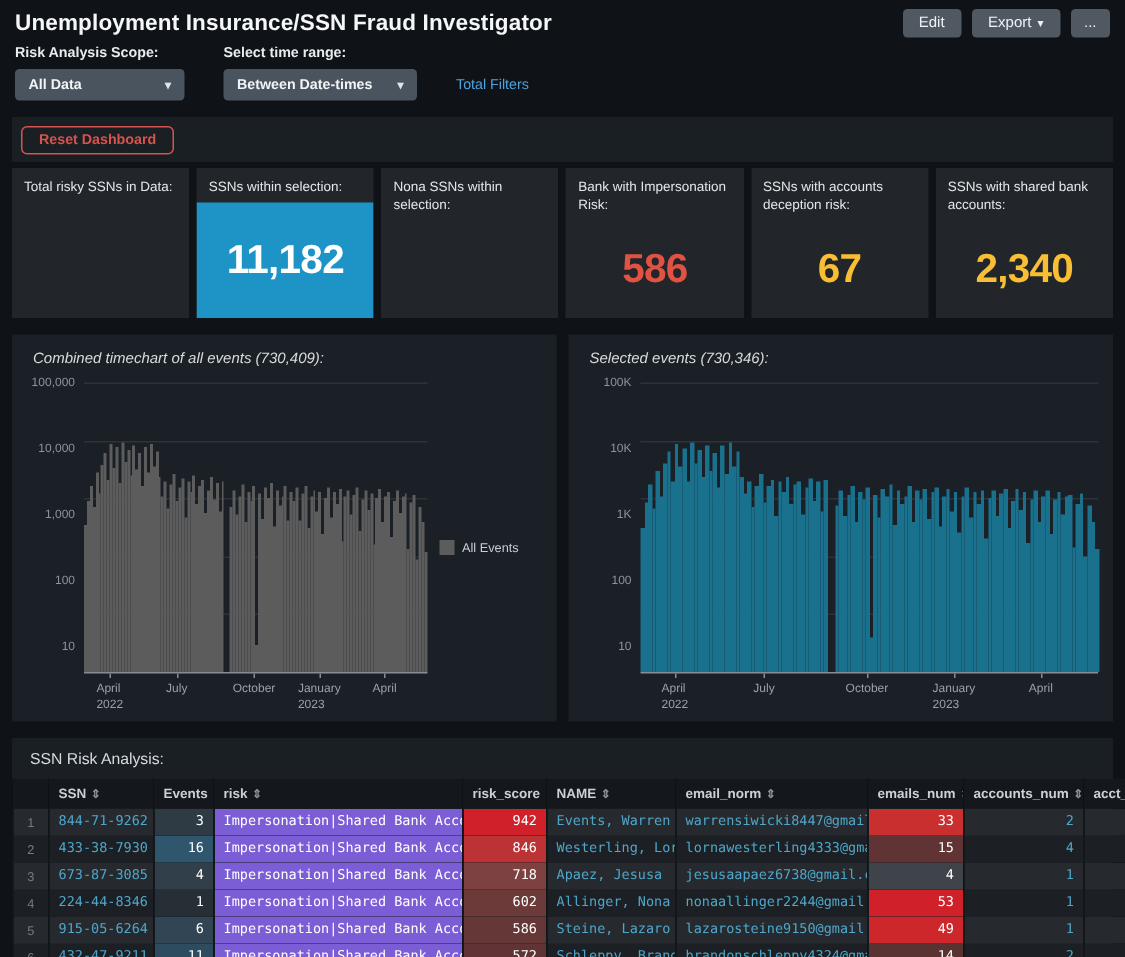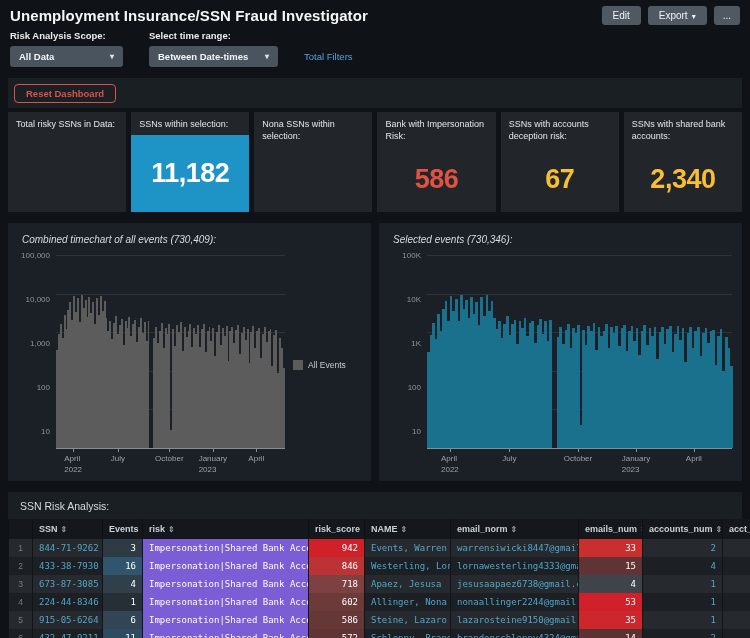--- a/index.html
+++ b/index.html
@@ -527,21 +527,21 @@
           <td></td>
         </tr>
         <tr class="odd">
           <td class="c-num">5</td>
           <td class="c-link">915-05-6264</td>
           <td class="c-heat" style="background: rgb(49, 69, 84);">6</td>
           <td class="c-risk" style="background: rgb(123, 93, 214);">Impersonation|Shared Bank Account</td>
           <td class="c-heat" style="background: rgb(102, 55, 55);">586</td>
           <td class="c-link">Steine, Lazaro</td>
           <td class="c-link">lazarosteine9150@gmail.com</td>
-          <td class="c-heat" style="background: rgb(205, 38, 43);">35</td>
+          <td class="c-heat" style="background: rgb(205, 38, 43);">49</td>
           <td class="c-link c-right">1</td>
           <td></td>
         </tr>
         <tr class="even">
           <td class="c-num">6</td>
           <td class="c-link">432-47-9211</td>
           <td class="c-heat" style="background: rgb(46, 76, 96);">11</td>
           <td class="c-risk" style="background: rgb(123, 93, 214);">Impersonation|Shared Bank Account</td>
           <td class="c-heat" style="background: rgb(96, 52, 52);">572</td>
           <td class="c-link">Schleppy, Brandon</td>

